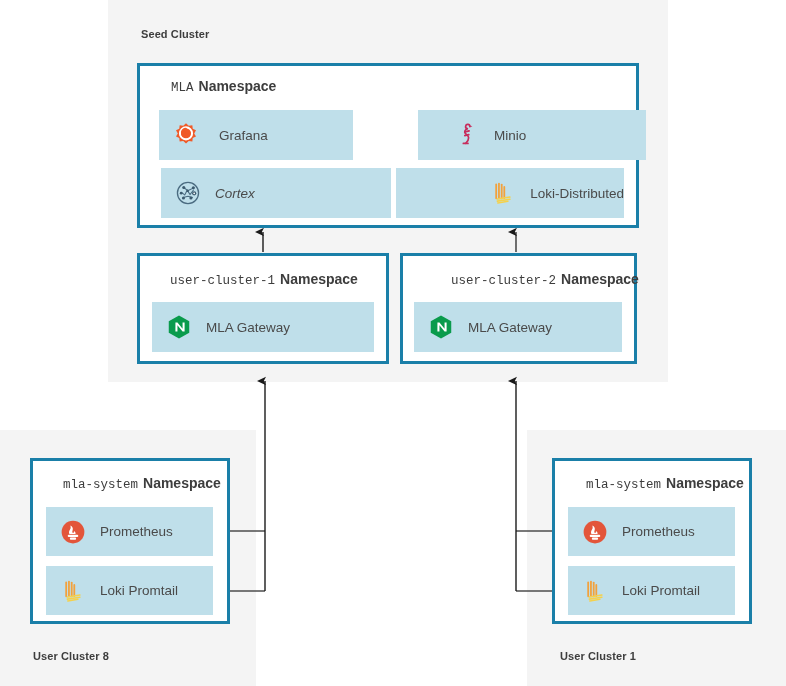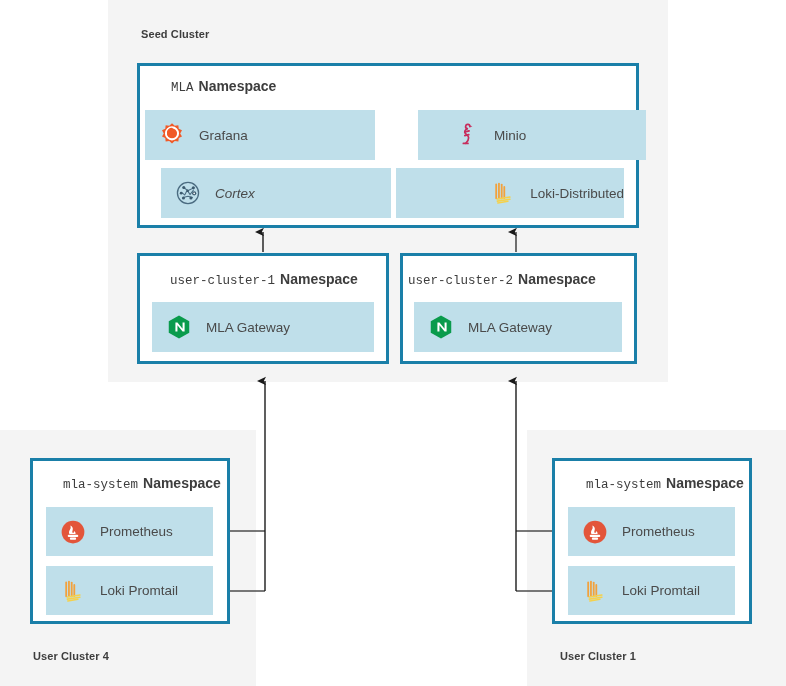--- a/index.html
+++ b/index.html
@@ -61,21 +61,21 @@
     font-size: 12.5px;
     letter-spacing: 0px;
   }
   .ns-label .ns-kind {
     font-size: 14px;
     font-weight: bold;
     margin-left: 5px;
   }
   #lbl-mla  { left: 153px; top: 77px; }
   #lbl-uc1  { left: 152px; top: 270px; }
-  #lbl-uc2  { left: 390px; top: 270px; text-align: right; }
+  #lbl-uc2  { left: 433px; top: 270px; text-align: right; }
   #lbl-sys1 { left: 45px;  top: 474px; }
   #lbl-sys2 { left: 568px; top: 474px; }
 
   
   .svc {
     position: absolute;
     background: #bfdfea;
     display: flex;
     align-items: center;
     box-sizing: border-box;
@@ -88,21 +88,21 @@
     display: block;
     margin-right: 14px;
   }
   .svc .svc-label {
     font-size: 13.5px;
     color: #4a4a4a;
     white-space: nowrap;
   }
 
   
-  #svc-grafana { left: 145px; top: 110px; width: 230px; height: 50px; }
+  #svc-grafana { left: 159px; top: 110px; width: 194px; height: 50px; gap: 6px; }
   #svc-minio   { left: 418px; top: 110px; width: 228px; height: 50px; padding-left: 36px; }
   #svc-cortex  { left: 161px; top: 168px; width: 230px; height: 50px; font-style: italic; }
   #svc-loki    { left: 396px; top: 168px; width: 228px; height: 50px; justify-content: flex-end; }
   
   #svc-gw1 { left: 152px; top: 302px; width: 222px; height: 50px; }
   #svc-gw2 { left: 414px; top: 302px; width: 208px; height: 50px; }
   
   #svc-prom1 { left: 46px;  top: 507px; width: 167px; height: 49px; }
   #svc-pt1   { left: 46px;  top: 566px; width: 167px; height: 49px; }
   #svc-prom2 { left: 568px; top: 507px; width: 167px; height: 49px; }
@@ -140,21 +140,21 @@
     <path d="M213,531 L265,531" fill="none" stroke="#4d4d4d" stroke-width="1.4"></path>
     <path d="M213,591 L265,591" fill="none" stroke="#4d4d4d" stroke-width="1.4"></path>
     <path d="M265,591 L265,381" fill="none" stroke="#1a1a1a" stroke-width="1.4" marker-end="url(#arrowhead)"></path>
 
     <path d="M568,531 L516,531" fill="none" stroke="#4d4d4d" stroke-width="1.4"></path>
     <path d="M568,591 L516,591" fill="none" stroke="#4d4d4d" stroke-width="1.4"></path>
     <path d="M516,591 L516,381" fill="none" stroke="#1a1a1a" stroke-width="1.4" marker-end="url(#arrowhead)"></path>
   </svg>
 
   <div class="cluster-title" id="seed-title">Seed Cluster</div>
-  <div class="cluster-title" id="uc1-title">User Cluster 4</div>
+  <div class="cluster-title" id="uc1-title">User Cluster 8</div>
   <div class="cluster-title" id="uc2-title">User Cluster 1</div>
 
   <div class="ns-box" id="ns-mla"></div>
   <div class="ns-box" id="ns-uc1"></div>
   <div class="ns-box" id="ns-uc2"></div>
   <div class="ns-box" id="ns-sys1"></div>
   <div class="ns-box" id="ns-sys2"></div>
 
   <div class="ns-label" id="lbl-mla">
     <span class="ns-name">MLA</span><span class="ns-kind">Namespace</span>

